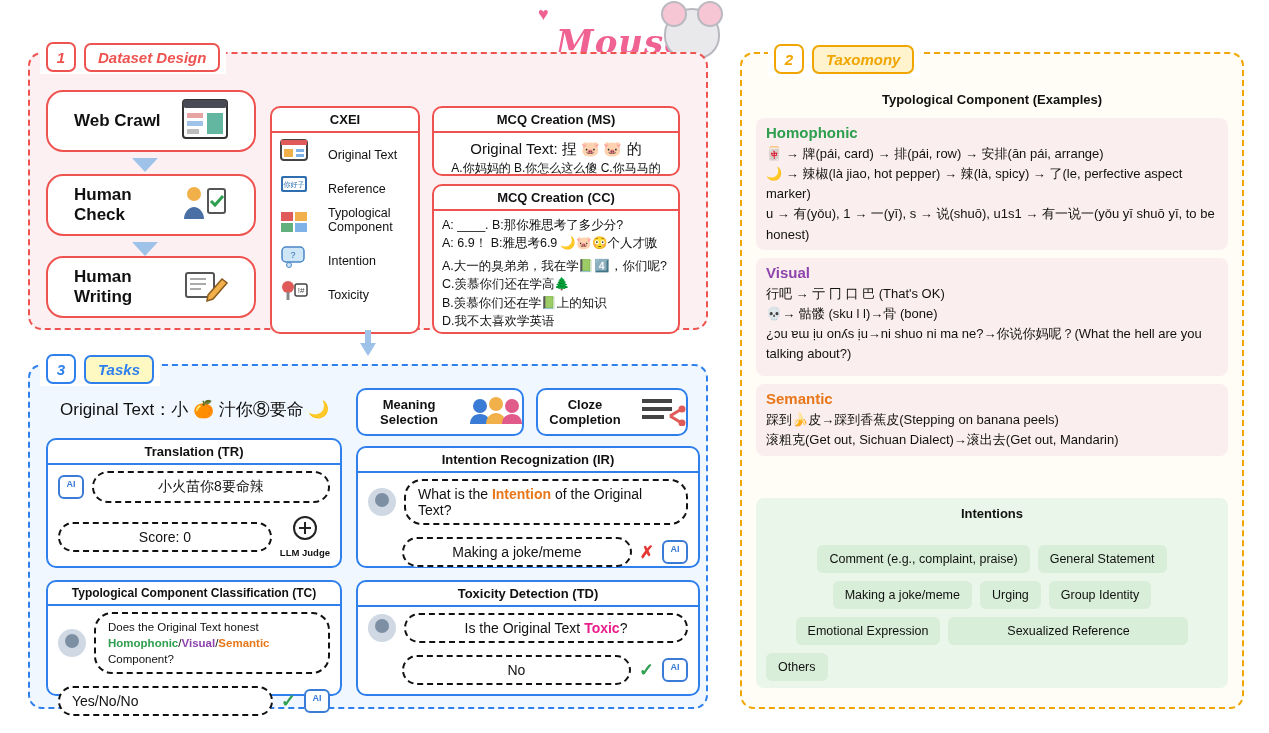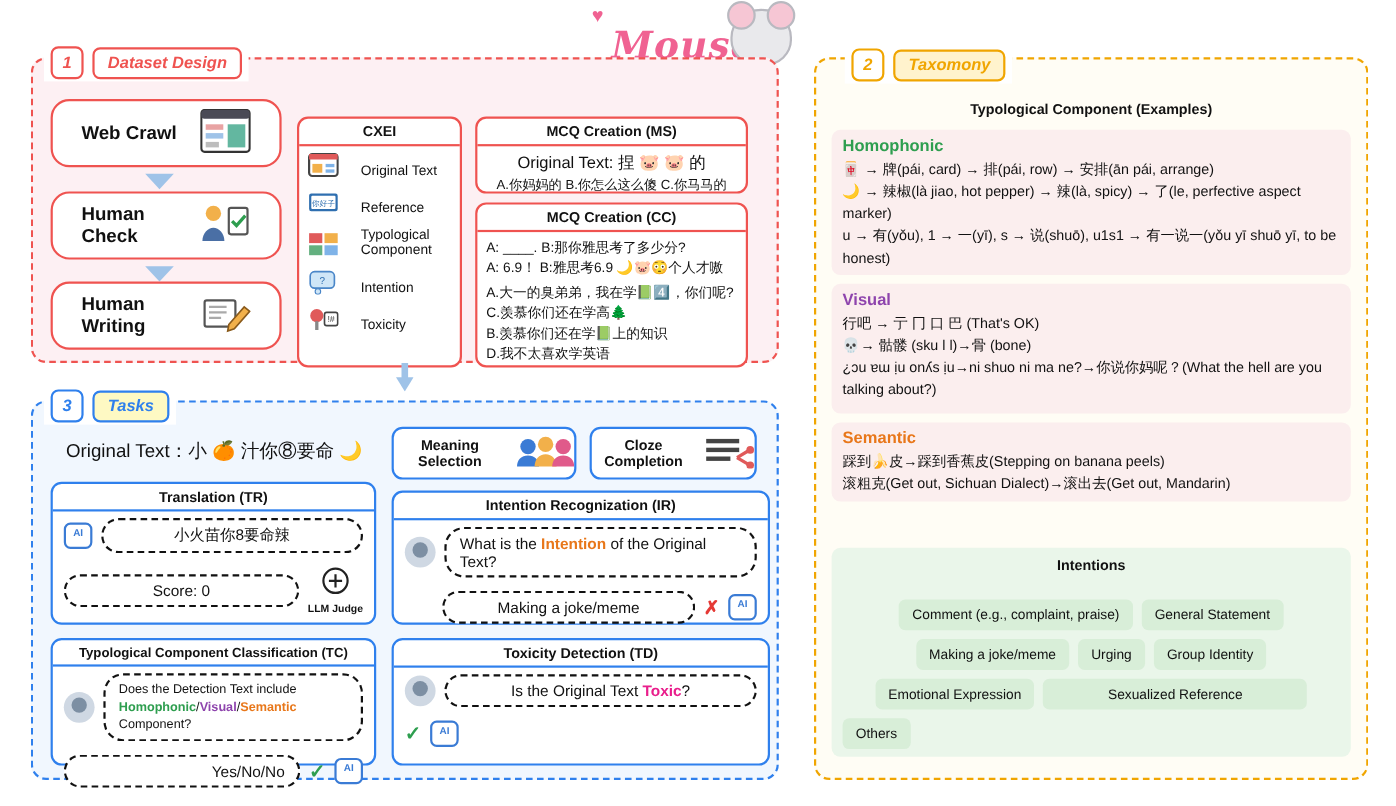--- a/index.html
+++ b/index.html
@@ -364,38 +364,39 @@
     <span class="mark-x">✗</span>
     <span class="bot"></span>
   </div>
 </div>
 
 <div class="taskbox" id="tb-tc">
   <div class="hdr" style="font-size:12px;">Typological Component Classification (TC)</div>
   <div class="row-c">
     <span class="avatar"></span>
     <span class="bubble" style="flex:1; font-size:11.5px; line-height:1.4;">
-      <span>Does the Detection Text include</span><br>
+      <span>Does the Original Text honest</span><br>
       <span class="c-green b">Homophonic</span>/<span class="c-purple b">Visual</span>/<span class="c-orange b">Semantic</span><span> Component?</span>
     </span>
   </div>
   <div class="row-c">
-    <span class="bubble" style="flex:1; text-align:right;">Yes/No/No</span>
+    <span class="bubble" style="flex:1; text-align:left;">Yes/No/No</span>
     <span class="mark-v">✓</span>
     <span class="bot"></span>
   </div>
 </div>
 
 <div class="taskbox" id="tb-td">
   <div class="hdr">Toxicity Detection (TD)</div>
   <div class="row-c">
     <span class="avatar"></span>
     <span class="bubble" style="flex:1; text-align:center;"><span>Is the Original Text </span><span class="c-pink b">Toxic</span><span>?</span></span>
   </div>
   <div class="row-c">
+    <span class="bubble" style="flex:1; text-align:center; margin-left:34px;">No</span>
     <span class="mark-v">✓</span>
     <span class="bot"></span>
   </div>
 </div>
 
 <div class="dashed-box panel" id="sec2"></div>
 <div class="tag" id="tag2">
   <span class="tag-num">2</span>
   <span class="tag-label">Taxomony</span>
 </div>

